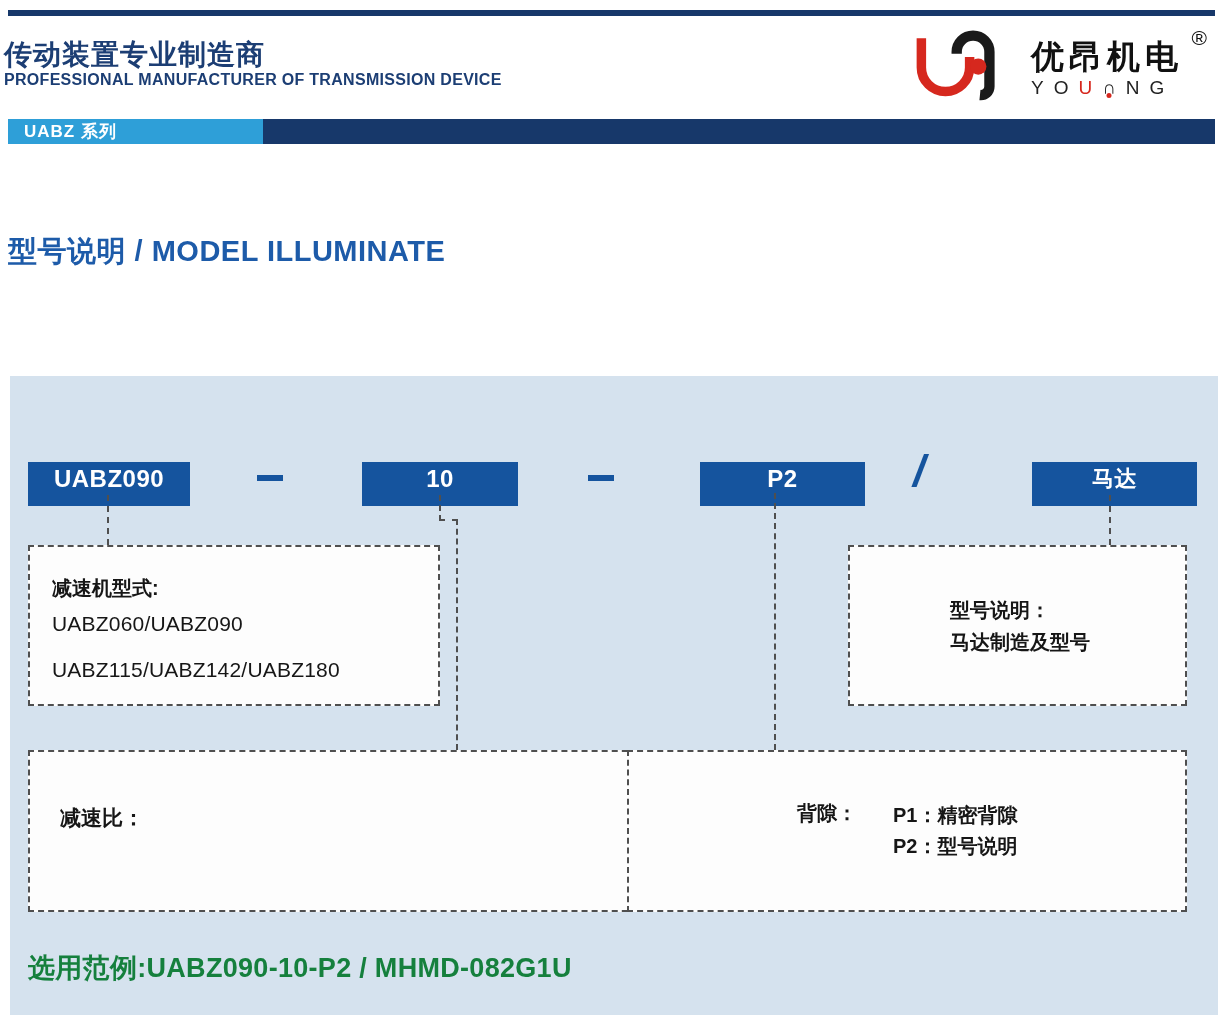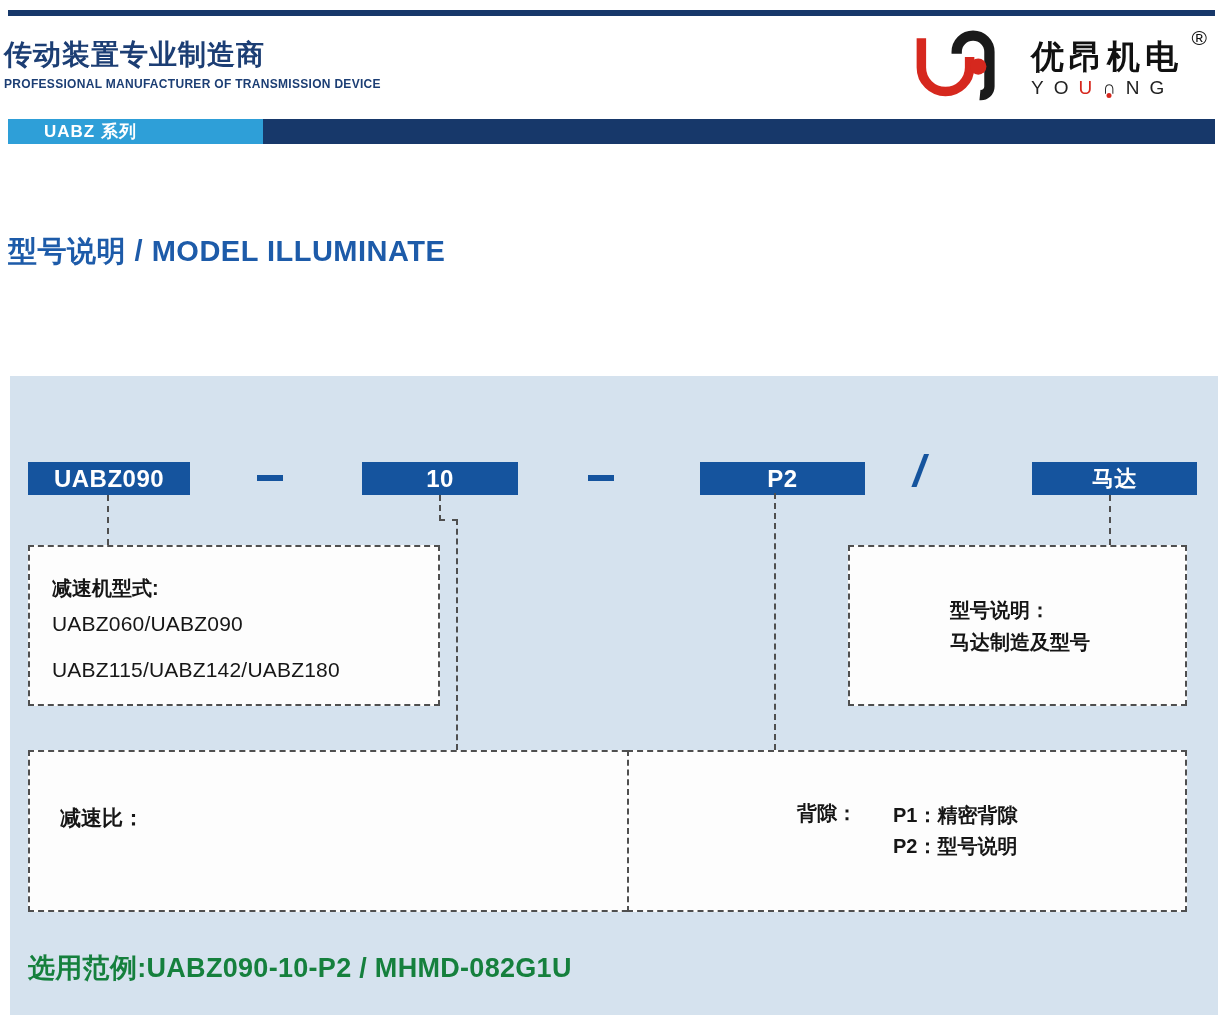--- a/index.html
+++ b/index.html
@@ -5,46 +5,46 @@
   * { margin:0; padding:0; box-sizing:border-box; }
   body { background:#ffffff; font-family:"Liberation Sans","DejaVu Sans",sans-serif; }
   .page { position:relative; width:1227px; height:1031px; background:#ffffff; overflow:hidden; }
 
   
   .topbar { position:absolute; left:8px; top:10px; width:1207px; height:6px; background:#17386a; }
   .hgroup { position:absolute; left:4px; top:40px; }
   .title-cn { font-size:28px; color:#1c3e74; letter-spacing:1px; line-height:1.1; }
   .title-cn .t-reg { font-weight:700; }
   .title-cn .t-bold { font-weight:900; }
-  .subtitle-en { margin-top:6px; font-size:12px; font-weight:700; color:#1c3e74; letter-spacing:0.3px; }
+  .subtitle-en { font-size:16px; font-weight:700; color:#1c3e74; letter-spacing:0.3px; }
 
   
   .logo { position:absolute; left:905px; top:26px; display:flex; align-items:flex-start; }
   .logo-mark { width:112px; height:82px; }
   .logo-text { margin-left:14px; margin-top:14px; position:relative; }
   .logo-cn { font-size:33px; font-weight:700; color:#111; letter-spacing:5px; line-height:1; white-space:nowrap; }
   .logo-reg { position:absolute; right:-24px; top:-14px; font-size:21px; font-weight:400; color:#111; letter-spacing:0; }
   .logo-en { margin-top:5px; display:flex; gap:10px; font-size:19px; font-weight:400; color:#222; line-height:1; }
   .logo-en .ltr { position:relative; display:inline-block; }
   .logo-en .ltr-red { color:#d6281e; }
   .logo-en .ltr-a::after { content:""; position:absolute; left:50%; bottom:-1px; transform:translateX(-50%);
                            width:5px; height:5px; border-radius:50%; background:#d6281e; }
 
   
   .series-bar { position:absolute; left:8px; top:119px; width:1207px; height:25px; background:#17386a; }
   .series-seg { position:absolute; left:0; top:0; width:255px; height:25px; background:#2e9fd8;
-                color:#fff; font-size:17px; font-weight:700; line-height:25px; padding-left:36px; letter-spacing:1px; }
+                color:#fff; font-size:17px; font-weight:700; line-height:25px; padding-left:16px; letter-spacing:1px; }
 
   
   .section-title { position:absolute; left:8px; top:232px; font-size:29px; font-weight:800; color:#1d5ba9; letter-spacing:0.5px; }
 
   
   .panel { position:absolute; left:10px; top:376px; width:1208px; height:639px; background:#d5e2ee; }
 
-  .code-box { position:absolute; height:33px; background:#15549e; color:#fff; text-align:center;
+  .code-box { position:absolute; height:44px; background:#15549e; color:#fff; text-align:center;
               font-weight:700; font-size:24px; line-height:33px; letter-spacing:0.5px; }
   .box-1 { left:18px;  top:86px; width:162px; }
   .box-2 { left:352px; top:86px; width:156px; }
   .box-3 { left:690px; top:86px; width:165px; }
   .box-4 { left:1022px;top:86px; width:165px; font-size:22px; }
   .dash-sep { position:absolute; width:26px; height:6px; background:#15549e; }
   .dash-a { left:247px; top:99px; }
   .dash-b { left:578px; top:99px; }
   .slash-sep { position:absolute; left:903px; top:70px; font-size:44px; font-weight:800; font-style:italic; color:#15549e; }
 

